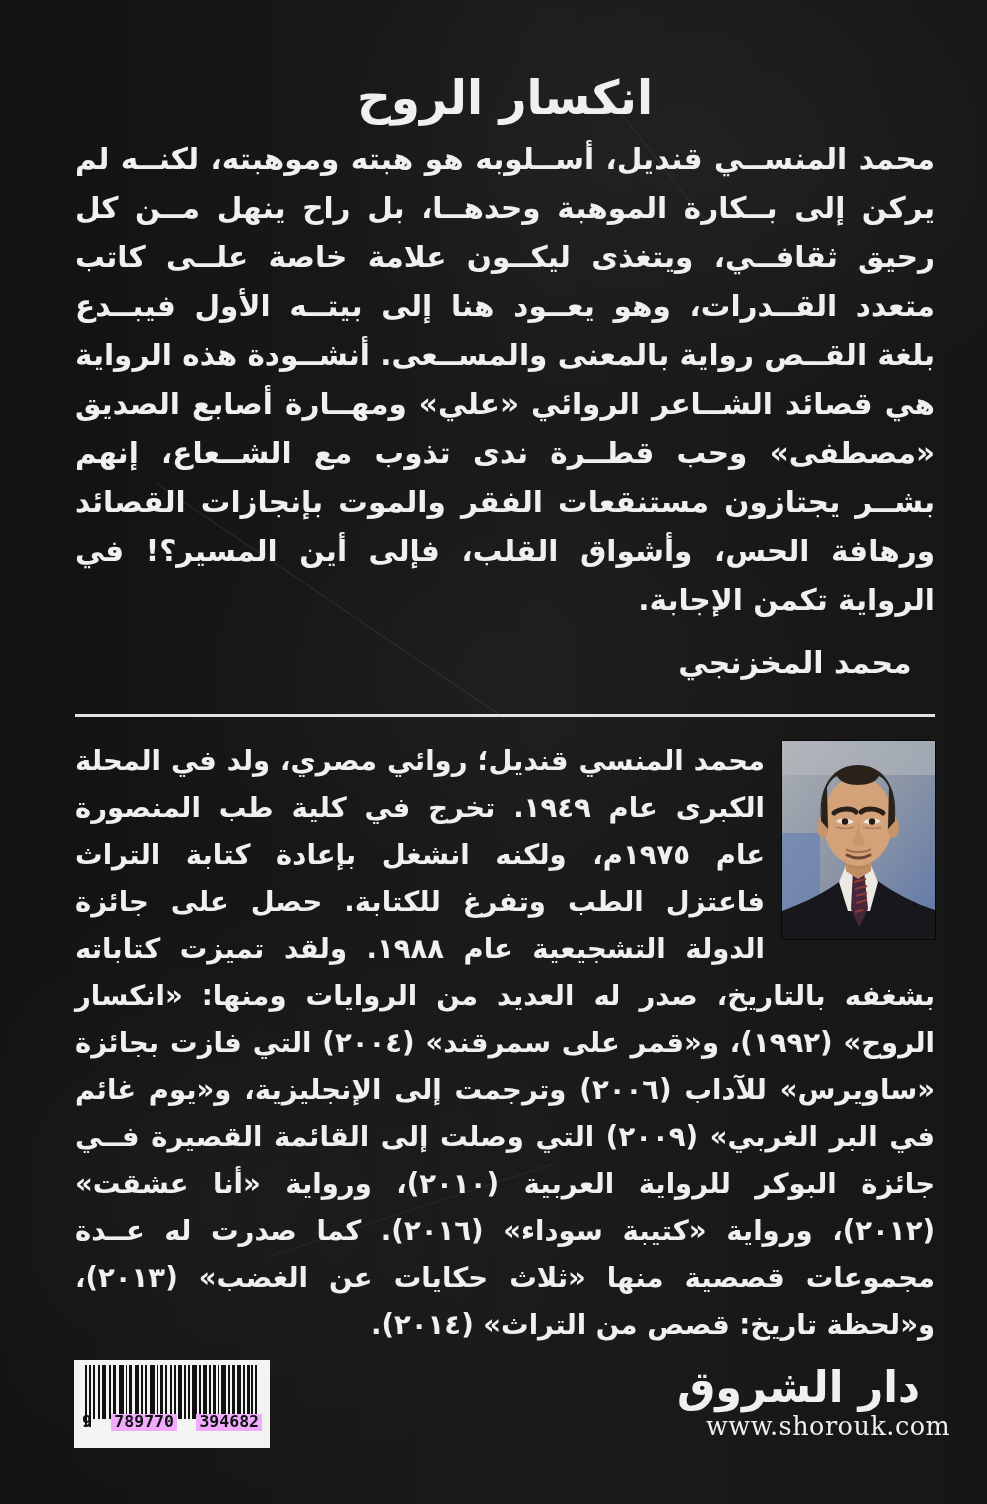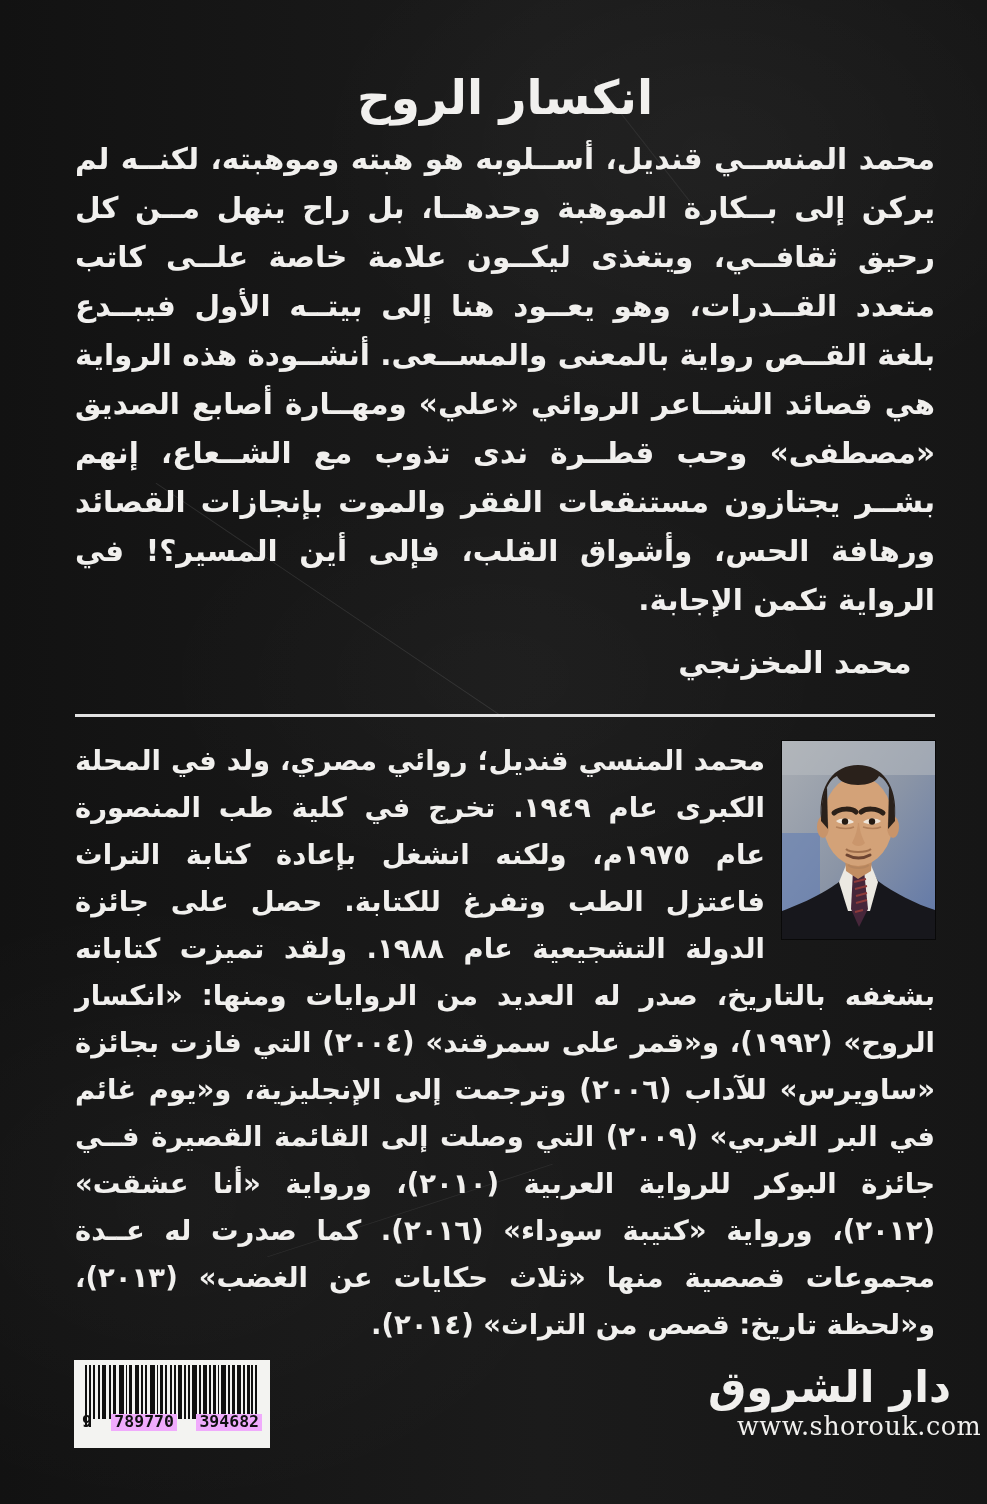--- a/index.html
+++ b/index.html
@@ -105,21 +105,21 @@
     font-size: 16.5px;
     font-weight: bold;
     color: #111;
     line-height: 1;
   }
   .barcode .digits .g { background: #f0abfc; padding: 0 3px; }
   .barcode .digits .first { background: transparent; padding: 0; }
 
   .publisher {
     position: absolute;
-    right: 36px;
+    right: 67px;
     top: 1364px;
     width: 214px;
     text-align: center;
   }
   .logo-row {
     display: flex;
     flex-direction: row;       
     align-items: flex-end;
     justify-content: flex-start;
   }

